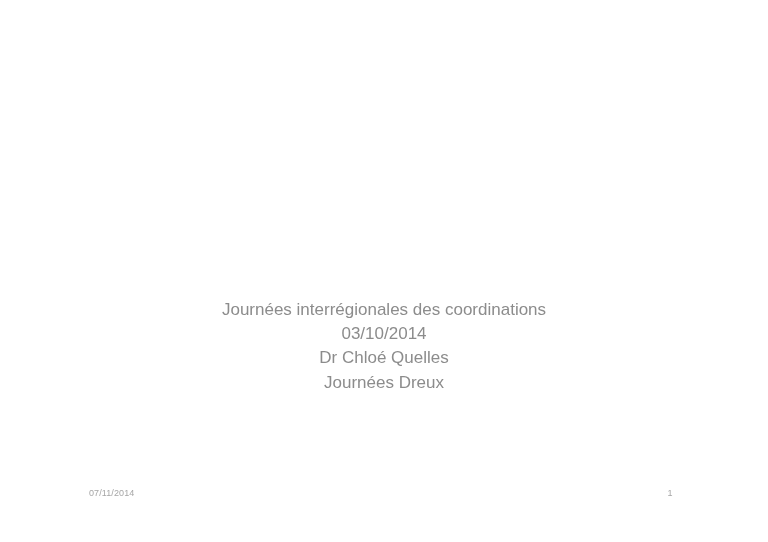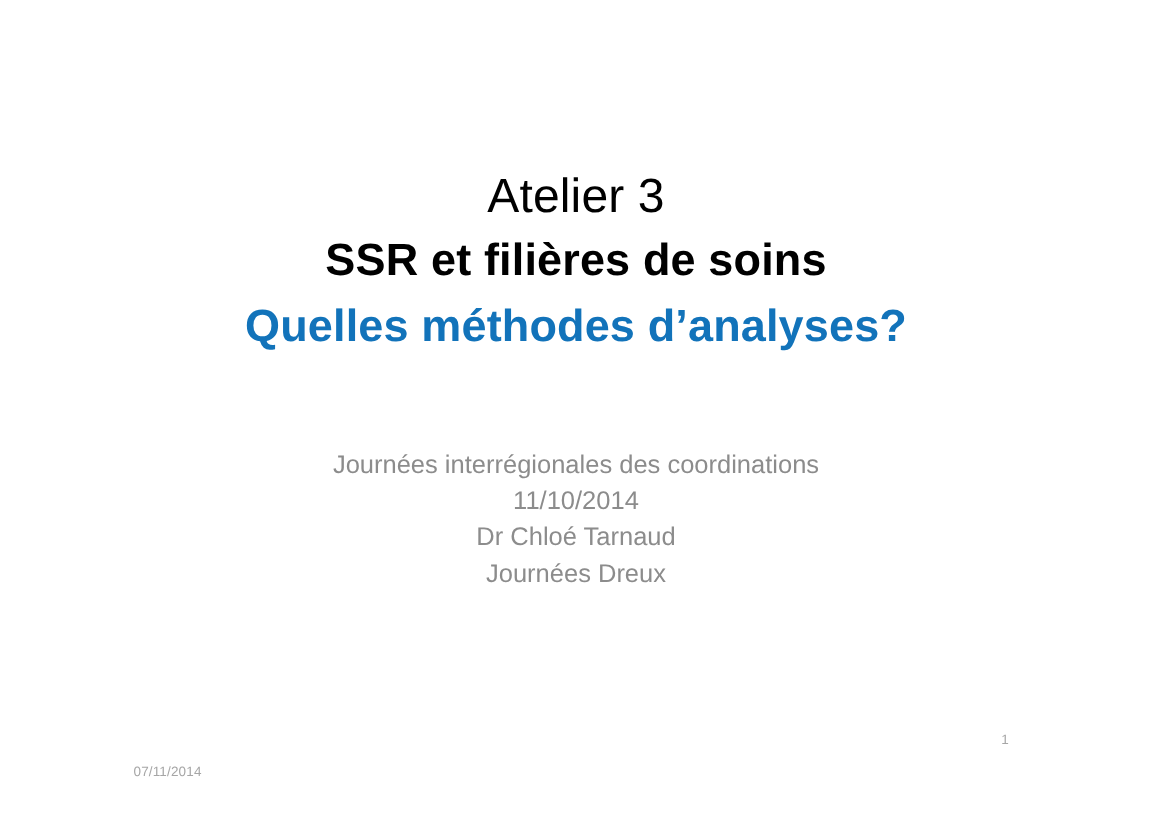--- a/index.html
+++ b/index.html
@@ -61,21 +61,21 @@
     font-size: 17px;
     line-height: 24.2px;
     font-weight: 400;
     color: #8C8C8C;
   }
 
   
   .footer-date {
     position: absolute;
     left: 89px;
-    top: 508px;
+    top: 487px;
     font-size: 9px;
     line-height: 12px;
     color: #A6A6A6;
     letter-spacing: 0.1px;
   }
   .footer-pagenum {
     position: absolute;
     left: 640px;
     top: 487px;
     width: 60px;
@@ -83,30 +83,25 @@
     font-size: 9px;
     line-height: 12px;
     color: #A6A6A6;
   }
 </style>
 </head>
 <body>
 
 <div class="slide">
 
-  <div class="title-block">
-    <div class="title-line-1">Atelier 3</div>
-    <div class="title-line-2">SSR et filières de soins</div>
-    <div class="title-line-3">Quelles méthodes d’analyses?</div>
-  </div>
 
   <div class="subtitle-block">
     <div class="subtitle-line">Journées interrégionales des coordinations</div>
-    <div class="subtitle-line">11/10/2014</div>
-    <div class="subtitle-line">Dr Chloé Tarnaud</div>
+    <div class="subtitle-line">03/10/2014</div>
+    <div class="subtitle-line">Dr Chloé Quelles</div>
     <div class="subtitle-line">Journées Dreux</div>
   </div>
 
   <div class="footer-date">07/11/2014</div>
 
   <div class="footer-pagenum">1</div>
 
 </div>
 
 </body></html>

